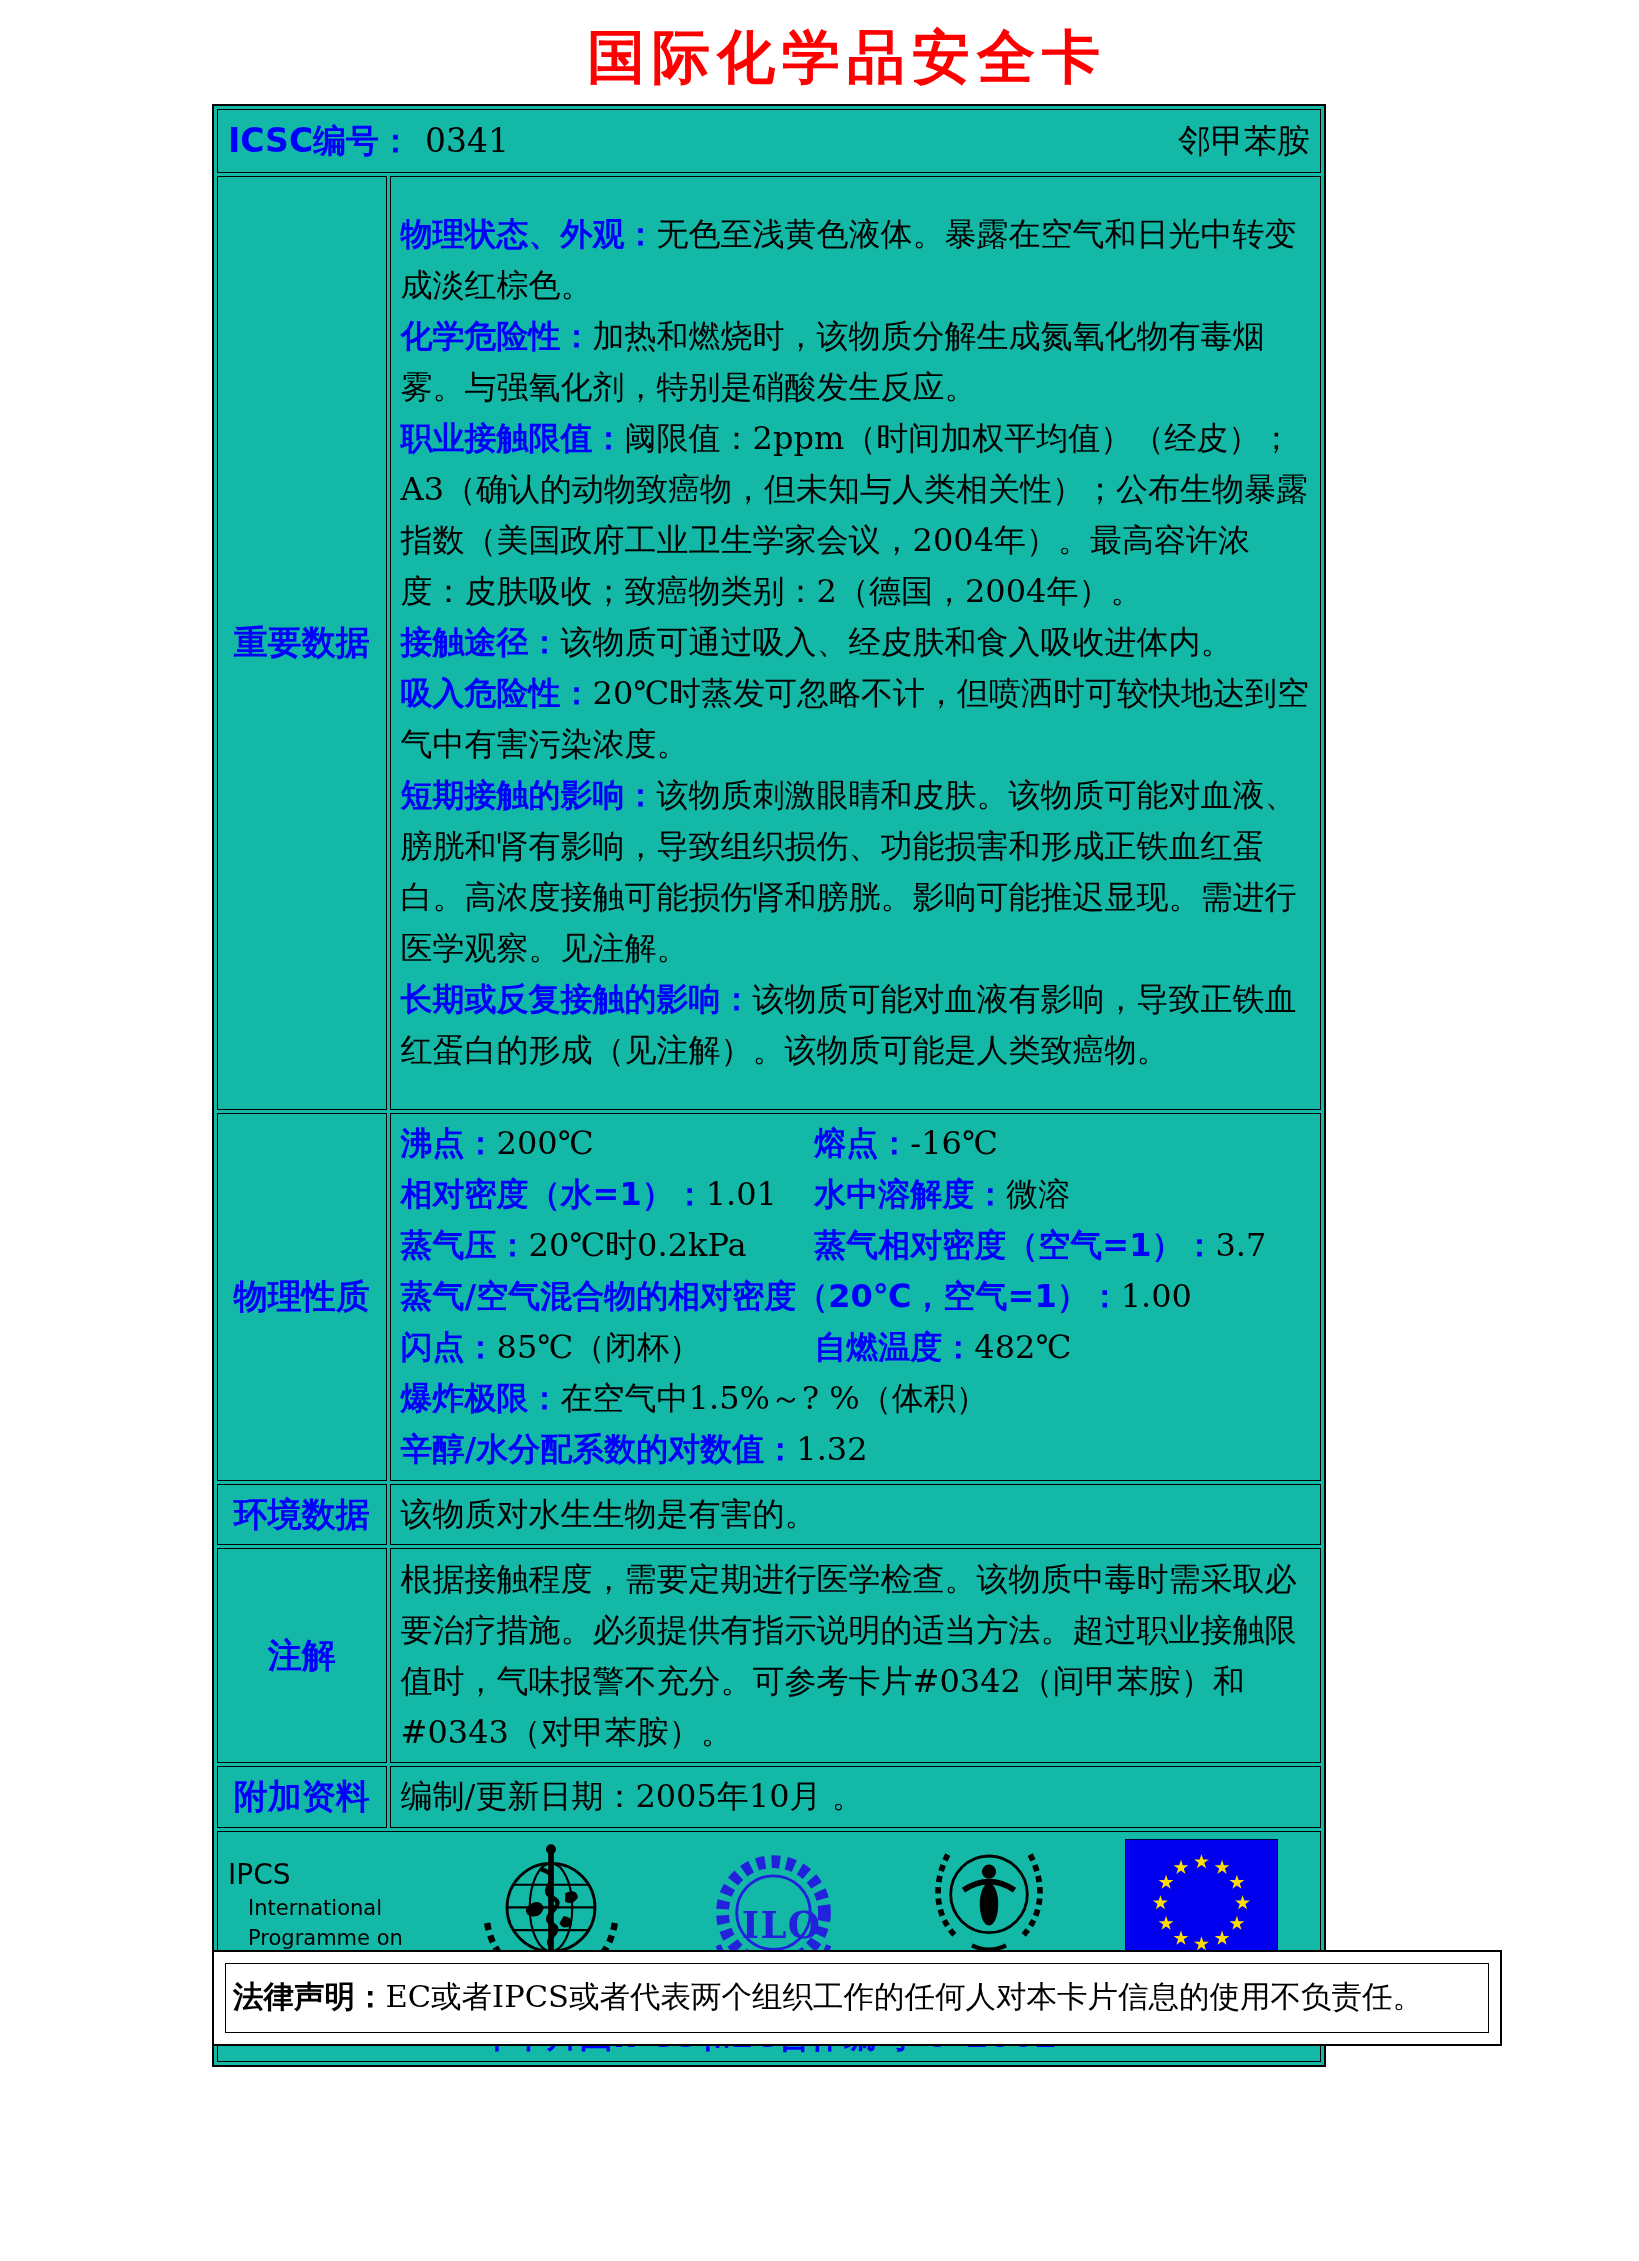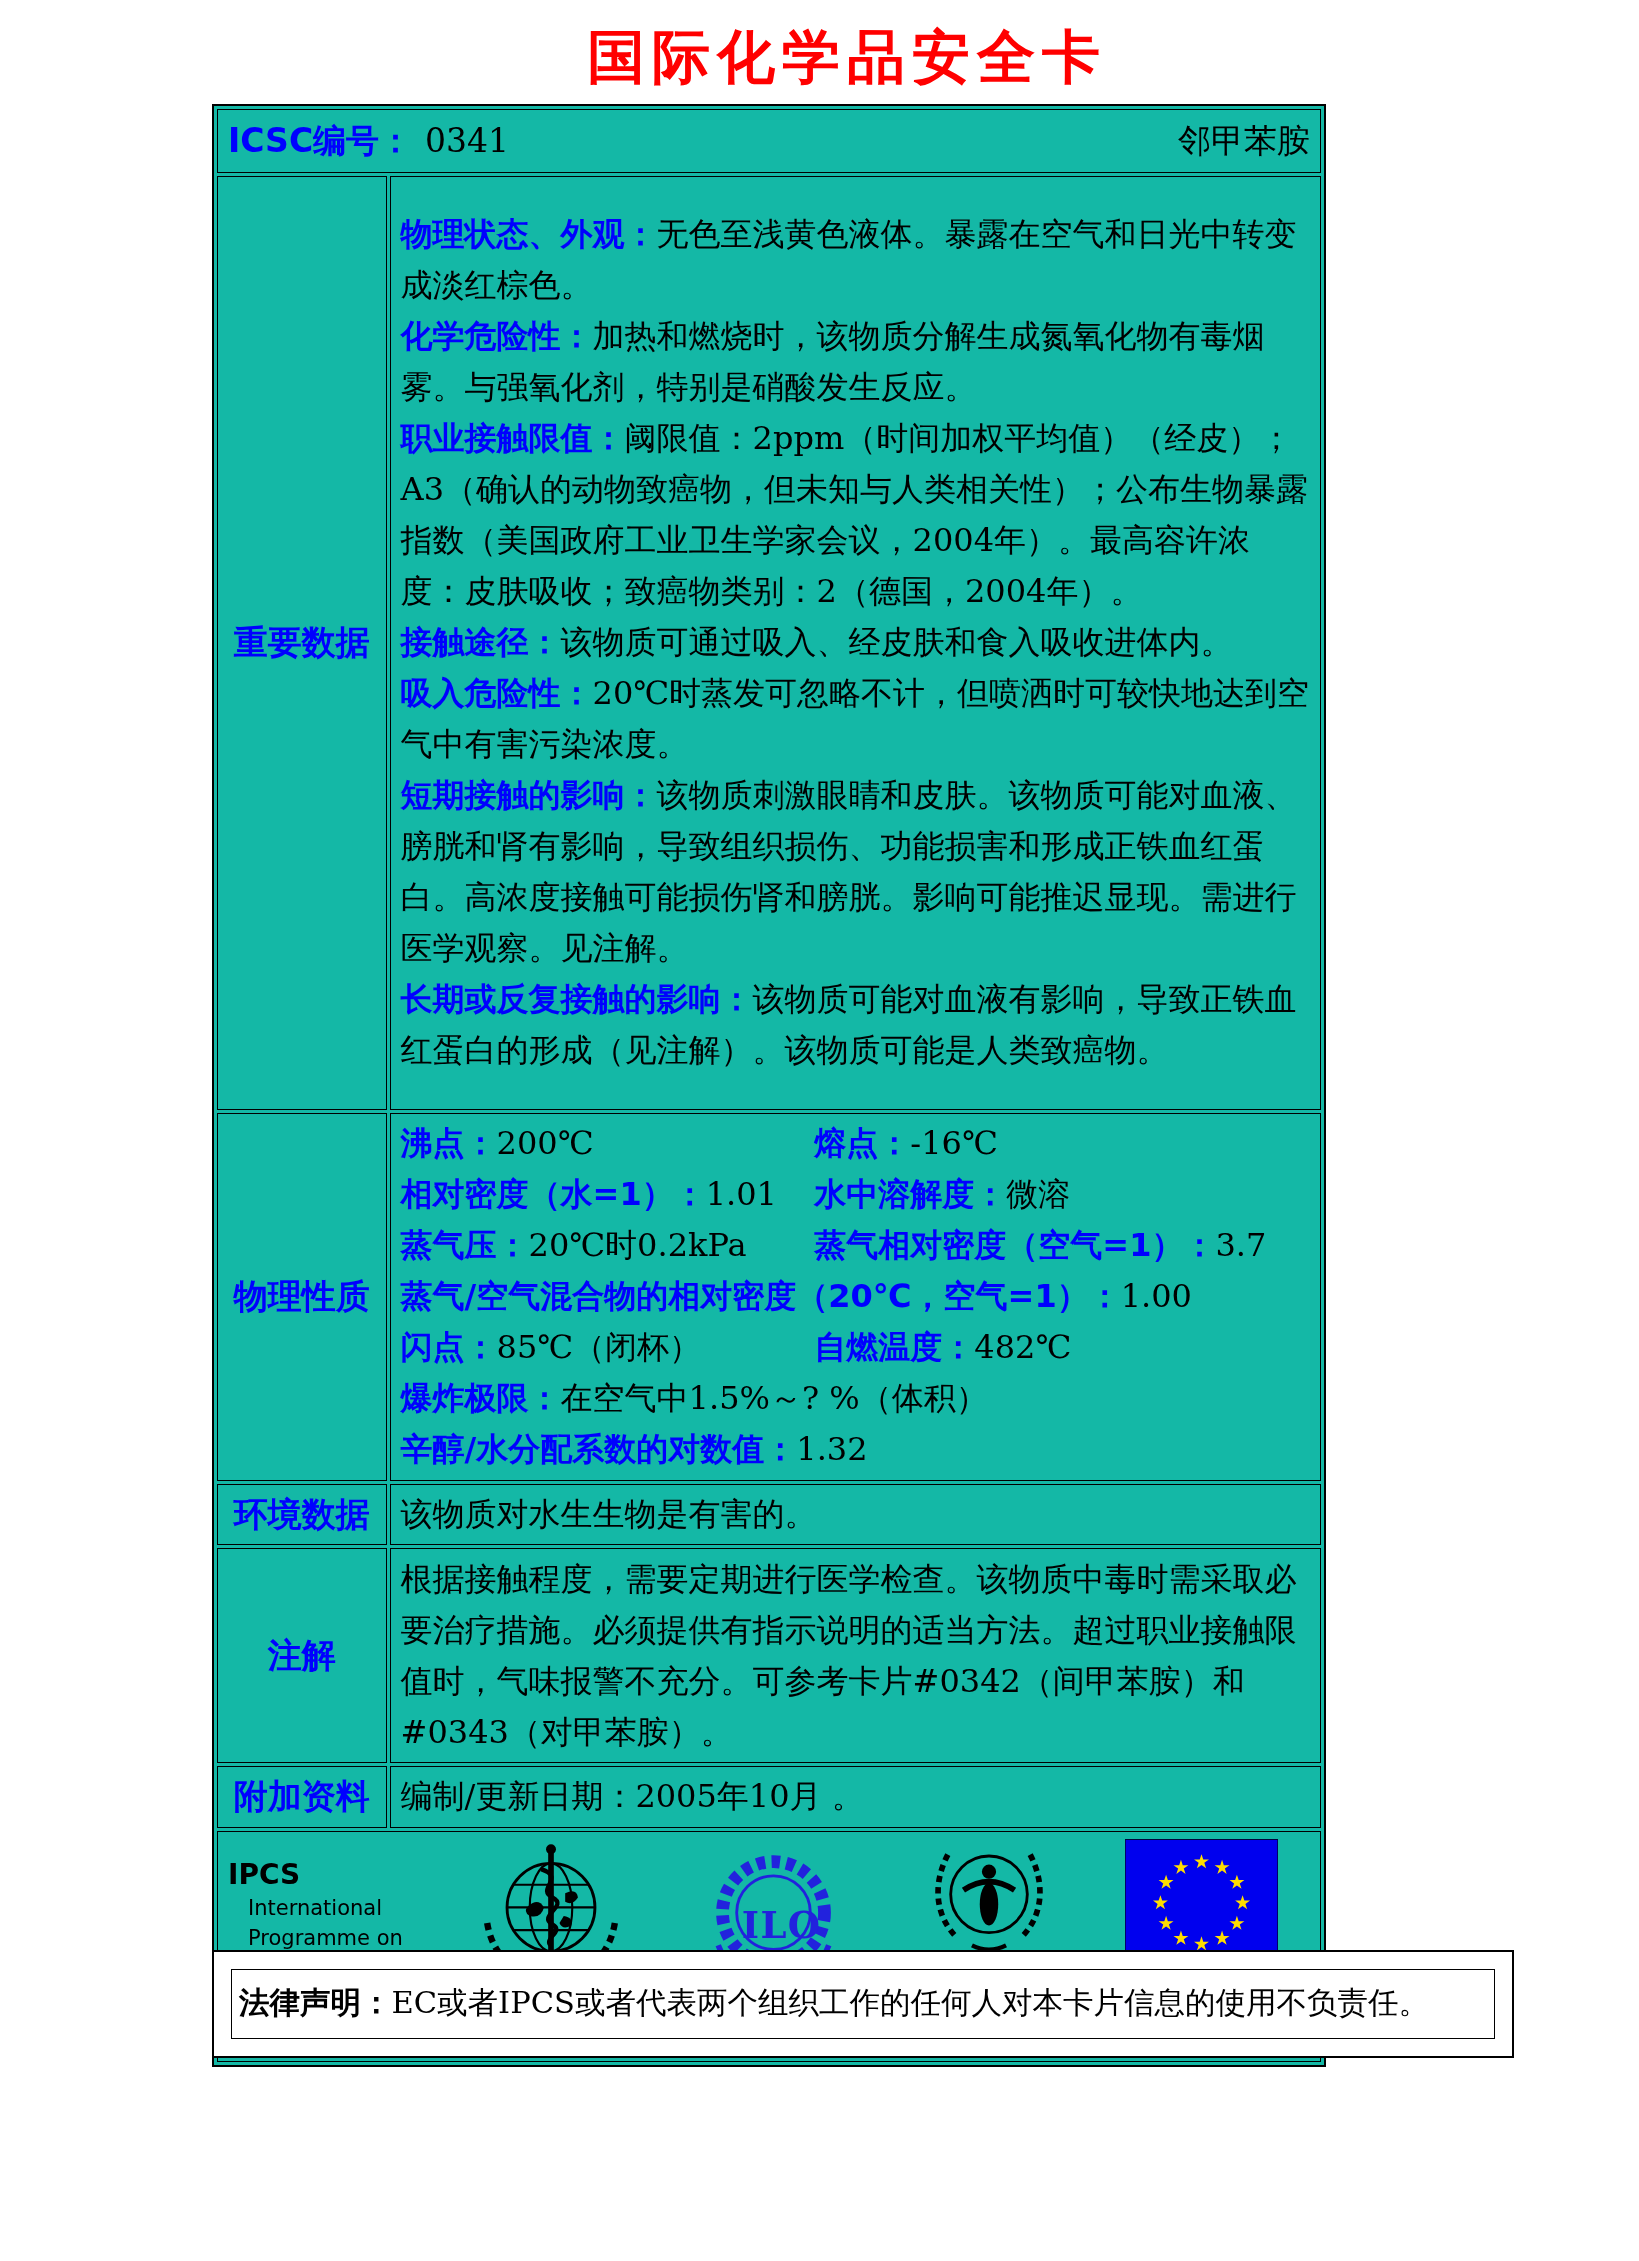--- a/index.html
+++ b/index.html
@@ -68,21 +68,21 @@
   .pa.full{width:100%;}
   .pb{flex:1;}
   .env-cell{height:47px;}
   .add-cell{height:44px;}
   .logos-cell{padding:7px 10px 4.3px 10px;}
   .logos-flex{display:flex;align-items:flex-start;height:179px;}
   .ipcs-block{
     width:213px;flex-shrink:0;padding-top:20px;
     font-family:"DejaVu Sans","Liberation Sans",sans-serif;
   }
-  .ipcs-acronym{font-weight:bold;font-size:28px;line-height:37px;}
+  .ipcs-acronym{font-weight:normal;font-size:28px;line-height:37px;}
   .ipcs-line{font-size:21px;line-height:30px;margin-left:20px;}
   .logo-group{flex:1;display:flex;justify-content:space-around;align-items:flex-start;padding-top:2.8px;}
   .logo{flex-shrink:0;}
   .ilo-wrap{position:relative;width:159px;height:170px;}
   .ilo-letters{
     position:absolute;top:61px;left:8px;width:159px;
     text-align:center;color:#2222dd;font-weight:bold;font-size:37px;
     font-family:"DejaVu Serif","Liberation Serif",serif;
     letter-spacing:1.4px;
   }
@@ -93,21 +93,21 @@
     letter-spacing:1.4px;
   }
   .credit-line{
     text-align:center;
     color:#0000ff;font-weight:bold;font-size:33px;line-height:40px;
     font-family:"DejaVu Sans","Liberation Sans",sans-serif;
     margin-top:1.4px;
   }
   .legal-outer{
     position:absolute;left:212px;top:1950px;width:1264px;
-    border:2.8px solid #000;padding:17px;background:#fff;
+    border:2.8px solid #000;padding:11px;background:#fff;
   }
   .legal-inner{
     border:1.4px solid #000;
     padding:11.4px 7px 14px 7px;
     font-size:30.5px;line-height:43px;
   }
   .legal-label{
     color:#000;font-weight:bold;
     font-family:"DejaVu Sans","Liberation Sans",sans-serif;
   }

